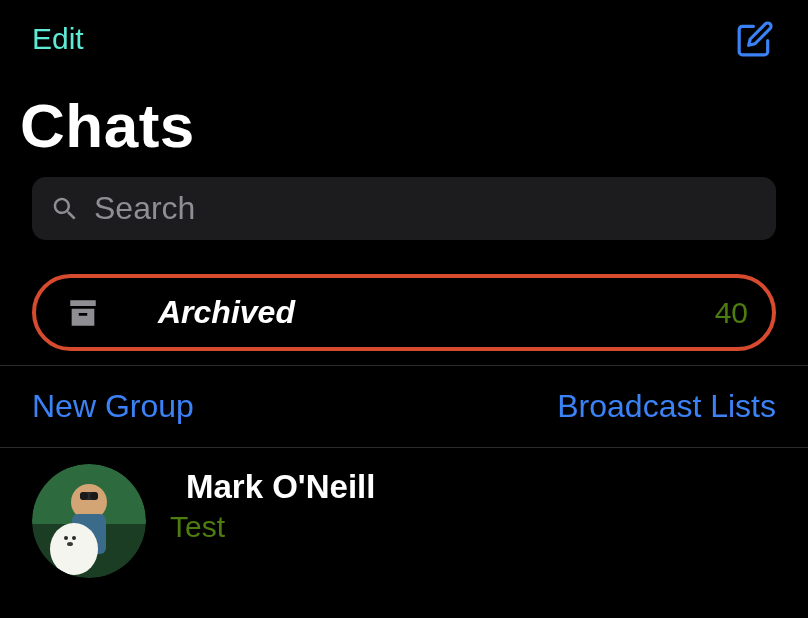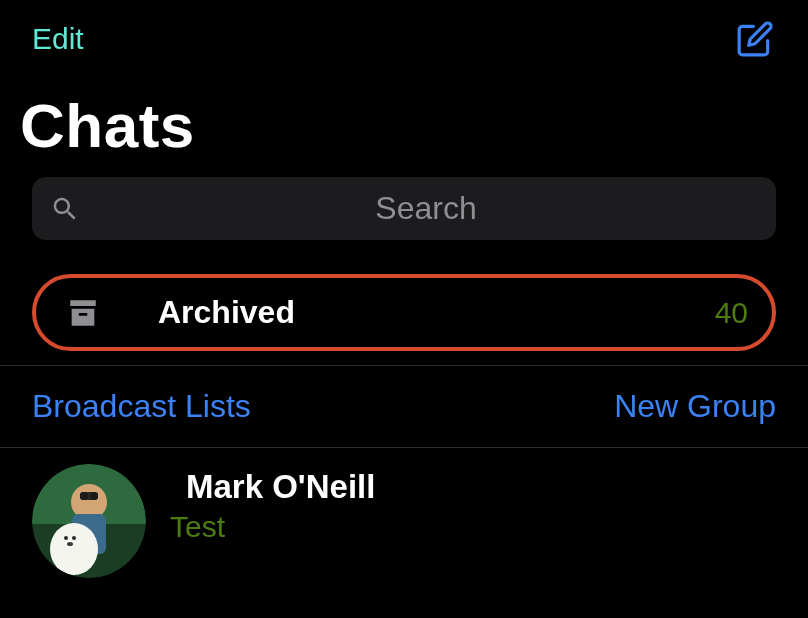--- a/index.html
+++ b/index.html
@@ -76,21 +76,20 @@
       fill: #8e8e93;
     }
     
     .search-input {
       background: transparent;
       border: none;
       outline: none;
       color: #fff;
       font-size: 32px;
       flex: 1;
-      text-align: center;
     }
     
     .search-input::placeholder {
       color: #8e8e93;
     }
     
     .archived-wrapper {
       padding: 16px 32px 14px 32px;
     }
     
@@ -108,20 +107,21 @@
       width: 34px;
       height: 34px;
       fill: #8e8e93;
     }
     
     .archived-label {
       color: #fff;
       font-size: 32px;
       font-weight: 700;
       flex: 1;
+      font-style: italic;
     }
     
     .archived-count {
       color: #4d7c0f;
       font-size: 30px;
       font-weight: 400;
     }
     
     .actions-row {
       display: flex;
@@ -217,22 +217,22 @@
   <div class="archived-row">
     <svg class="archive-icon" viewBox="0 0 24 24">
       <path d="M3 3h18v4H3V3zm1 6h16v12H4V9zm5 3v2h6v-2H9z"></path>
     </svg>
     <span class="archived-label">Archived</span>
     <span class="archived-count">40</span>
   </div>
 </div>
 
 <div class="actions-row">
+  <button class="action-link">New Group</button>
   <button class="action-link">Broadcast Lists</button>
-  <button class="action-link">New Group</button>
 </div>
 
 <div class="chat-row">
   <div class="avatar">
     <svg viewBox="0 0 114 114" width="114" height="114">
       <defs>
         <clipPath id="circleClip">
           <circle cx="57" cy="57" r="57"></circle>
         </clipPath>
       </defs>

